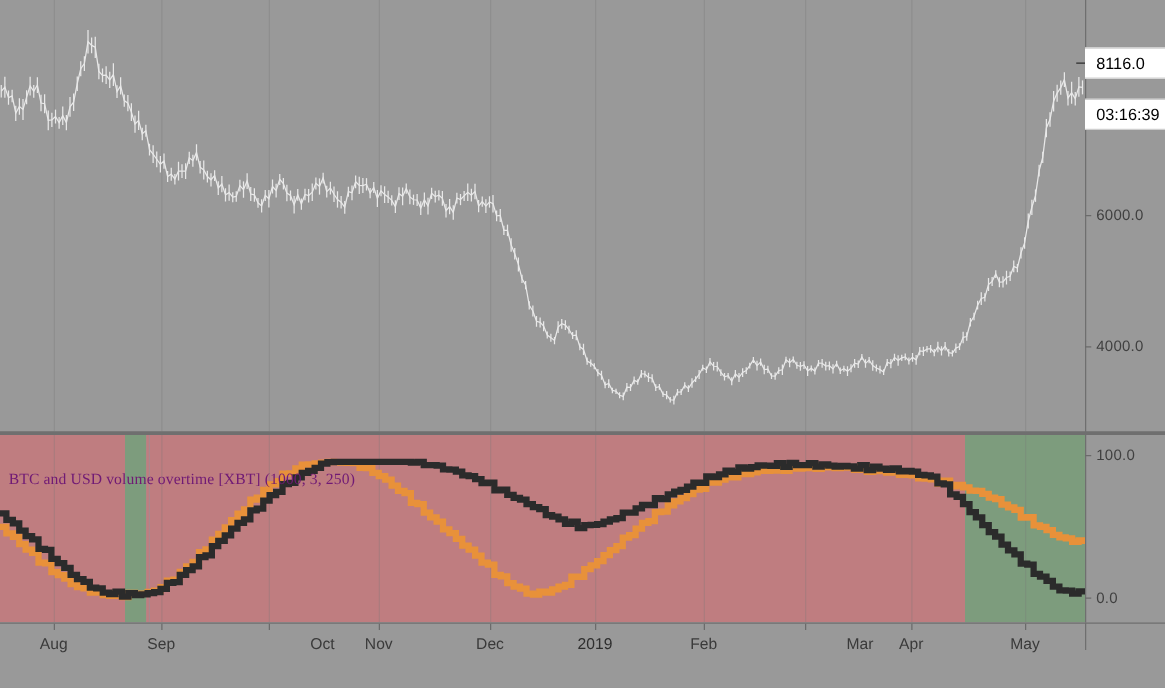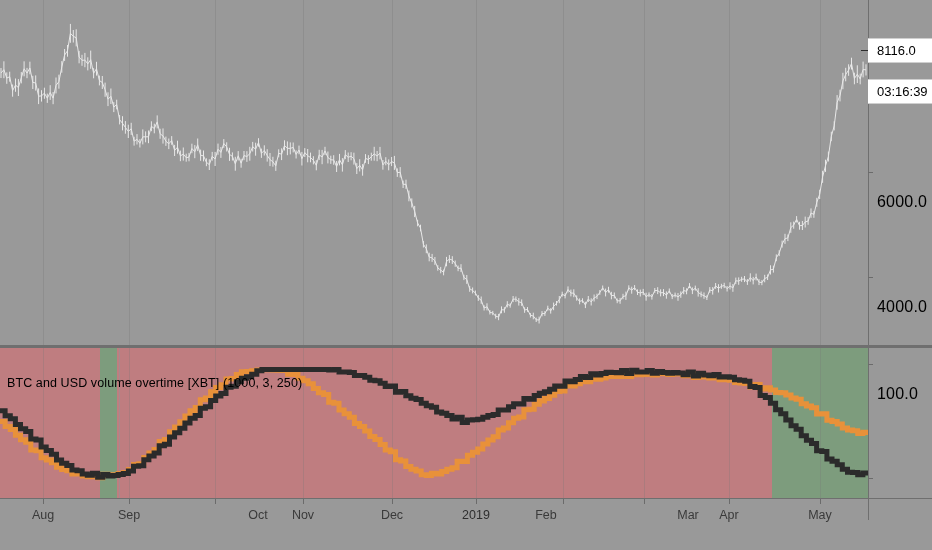--- a/index.html
+++ b/index.html
@@ -17,22 +17,22 @@
   #pane-sep { position: absolute; left: 0; top: 345px; width: 932px; height: 3px;
               background: #6f6f6f; }
   #ind-pane { top: 348px; width: 868px; height: 150px; background: #999999; }
 
   
   #scale { position: absolute; left: 868px; top: 0; width: 64px; height: 498px; }
   #scale-line { position: absolute; left: 0; top: 0; width: 1px; height: 498px;
                 background: #6f6f6f; }
   .tick { position: absolute; left: 0; width: 5px; height: 1px; background: #6b6b6b; }
   .scale-label {
-    position: absolute; left: 9px; font-size: 16px; color: #000000;
-    letter-spacing: .2px; white-space: nowrap; margin-top: 28px;
+    position: absolute; left: 9px; font-size: 12px; color: #404040;
+    letter-spacing: .2px; white-space: nowrap;
   }
   .price-tag {
     position: absolute; left: 0; width: 76px; height: 25px;
     background: #ffffff; color: #000000; font-size: 13px;
     display: flex; align-items: center; padding-left: 9px;
     border-top: 1px solid #cfcfcf; border-bottom: 1px solid #cfcfcf;
     white-space: nowrap;
   }
   #last-price { top: 38px; }
   #countdown  { top: 79px; }
@@ -52,22 +52,22 @@
     transform: translateX(-50%); white-space: nowrap;
   }
   .time-label.bold { color: #2e2e2e; }
 
   
   #price-title {
     position: absolute; left: 7px; top: 31px; font-size: 12.5px; color: #555555;
     white-space: nowrap; letter-spacing: .1px;
   }
   #ind-title {
-    position: absolute; left: 7px; top: 28px; font-size: 12.5px; color: #000000;
-    white-space: nowrap; letter-spacing: .1px; z-index: 6;
+    position: absolute; left: 7px; top: 28px; font-size: 12.5px; color: #701a75;
+    white-space: nowrap; letter-spacing: .1px; z-index: 6; font-family: Liberation Serif, serif;
   }
 
   
   .band { position: absolute; top: 0; height: 150px; }
   .band.red   { background: #bf7d80; }
   .band.green { background: #7d9c7d; }
   .band-vline { position: absolute; top: 0; width: 1px; height: 150px; background: #a8898c; }
 
   svg { display: block; overflow: visible; }
 </style>
@@ -454,21 +454,21 @@
       <div class="time-label" style="left: 129px;">Sep</div>
       <div class="time-tick" style="left: 215px;"></div>
       <div class="time-label" style="left: 215px; margin-left: 43px;">Oct</div>
       <div class="time-tick" style="left: 303px;"></div>
       <div class="time-label" style="left: 303px;">Nov</div>
       <div class="time-tick" style="left: 392px;"></div>
       <div class="time-label" style="left: 392px;">Dec</div>
       <div class="time-tick" style="left: 476px;"></div>
       <div class="time-label bold" style="left: 476px;">2019</div>
       <div class="time-tick" style="left: 563px;"></div>
-      <div class="time-label" style="left: 546px;">Feb</div>
+      <div class="time-label" style="left: 563px;">Feb</div>
       <div class="time-tick" style="left: 644px;"></div>
       <div class="time-label" style="left: 644px; margin-left: 44px;">Mar</div>
       <div class="time-tick" style="left: 729px;"></div>
       <div class="time-label" style="left: 729px;">Apr</div>
       <div class="time-tick" style="left: 820px;"></div>
       <div class="time-label" style="left: 820px;">May</div>
     </div>
 
 </div>
 

